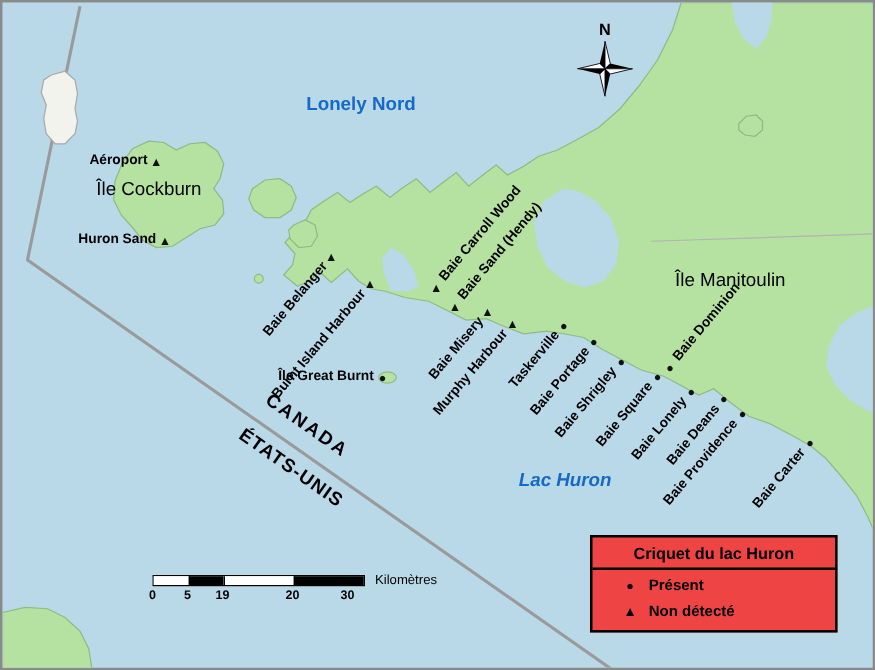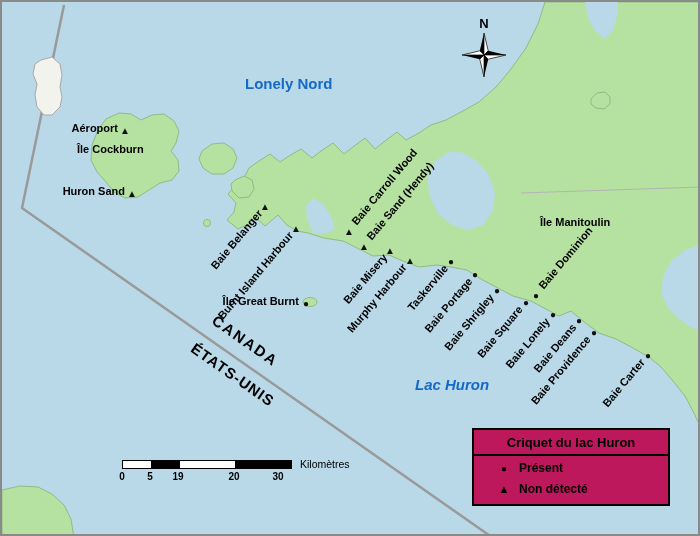--- a/index.html
+++ b/index.html
@@ -8,21 +8,21 @@
     position:relative;width:700px;height:536px;box-sizing:border-box;
     border:2px solid #8a8a8a;background:#b9d8e8;overflow:hidden;
     font-family:"Liberation Sans",sans-serif;color:#000;
   }
   .map svg.base{position:absolute;left:0;top:0;}
 
   
   .rlabel{position:absolute;white-space:nowrap;}
   .water-name{color:#1569c7;font-weight:bold;font-size:15px;}
   .water-name.it{font-style:italic;text-align:center;}
-  .island-name{font-weight:bold;font-size:11px;}
+  .island-name{font-weight:normal;font-size:15px;}
   .border-name{font-weight:bold;font-size:15px;letter-spacing:2px;transform:rotate(35deg);transform-origin:center;}
 
   
   .site{position:absolute;width:0;height:0;}
   .mk{position:absolute;left:0;top:0;transform:translate(-50%,-52%);line-height:1;color:#111;}
   .mk-tri::before{content:"▲";font-size:10px;}
   .mk-dot::before{content:"●";font-size:10px;}
   .slab{position:absolute;white-space:nowrap;font-weight:bold;font-size:11px;height:13px;line-height:13px;color:#000;}
   .lbl-dl{right:5px;top:0;transform-origin:100% 50%;transform:rotate(-50deg);}
   .lbl-ur{left:5px;top:-13px;transform-origin:0 50%;transform:rotate(-50deg);}
@@ -36,21 +36,21 @@
   .scalebar{position:absolute;left:120px;top:458px;width:260px;height:30px;}
   .sb-bar{display:flex;width:168px;height:7px;border:1px solid #000;background:#fff;box-sizing:content-box;}
   .seg{height:100%;box-sizing:border-box;}
   .seg.w{background:#fff;}
   .seg.b{background:#000;}
   .seg + .seg{border-left:1px solid #000;}
   .sb-tick{position:absolute;top:11px;transform:translateX(-50%);font-size:10px;font-weight:bold;}
   .sb-unit{position:absolute;left:178px;top:-2px;font-size:10.5px;}
 
   
-  .legend{position:absolute;left:470px;top:426px;width:198px;background:#be185d;border:2px solid #000;box-sizing:border-box;}
+  .legend{position:absolute;left:470px;top:426px;width:198px;background:#ef4444;border:2px solid #000;box-sizing:border-box;}
   .legend-title{font-weight:bold;font-size:13px;text-align:center;padding:5px 6px 4px;border-bottom:2px solid #000;}
   .legend-item{display:flex;align-items:center;gap:9px;padding:5px 0 2px 24px;font-weight:bold;font-size:12px;}
   .legend-item:last-child{padding-bottom:8px;}
   .lsym{width:12px;text-align:center;line-height:1;}
   .lsym-tri::before{content:"▲";font-size:11px;}
   .lsym-dot::before{content:"●";font-size:10px;}
 </style>
 </head>
 <body>
 

